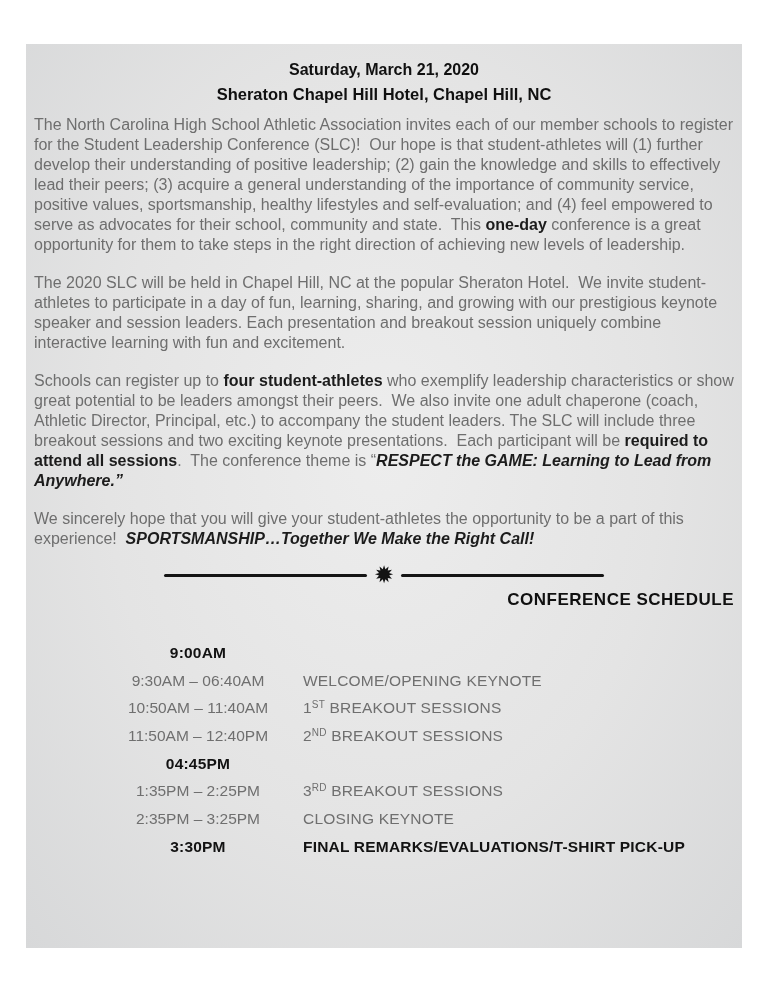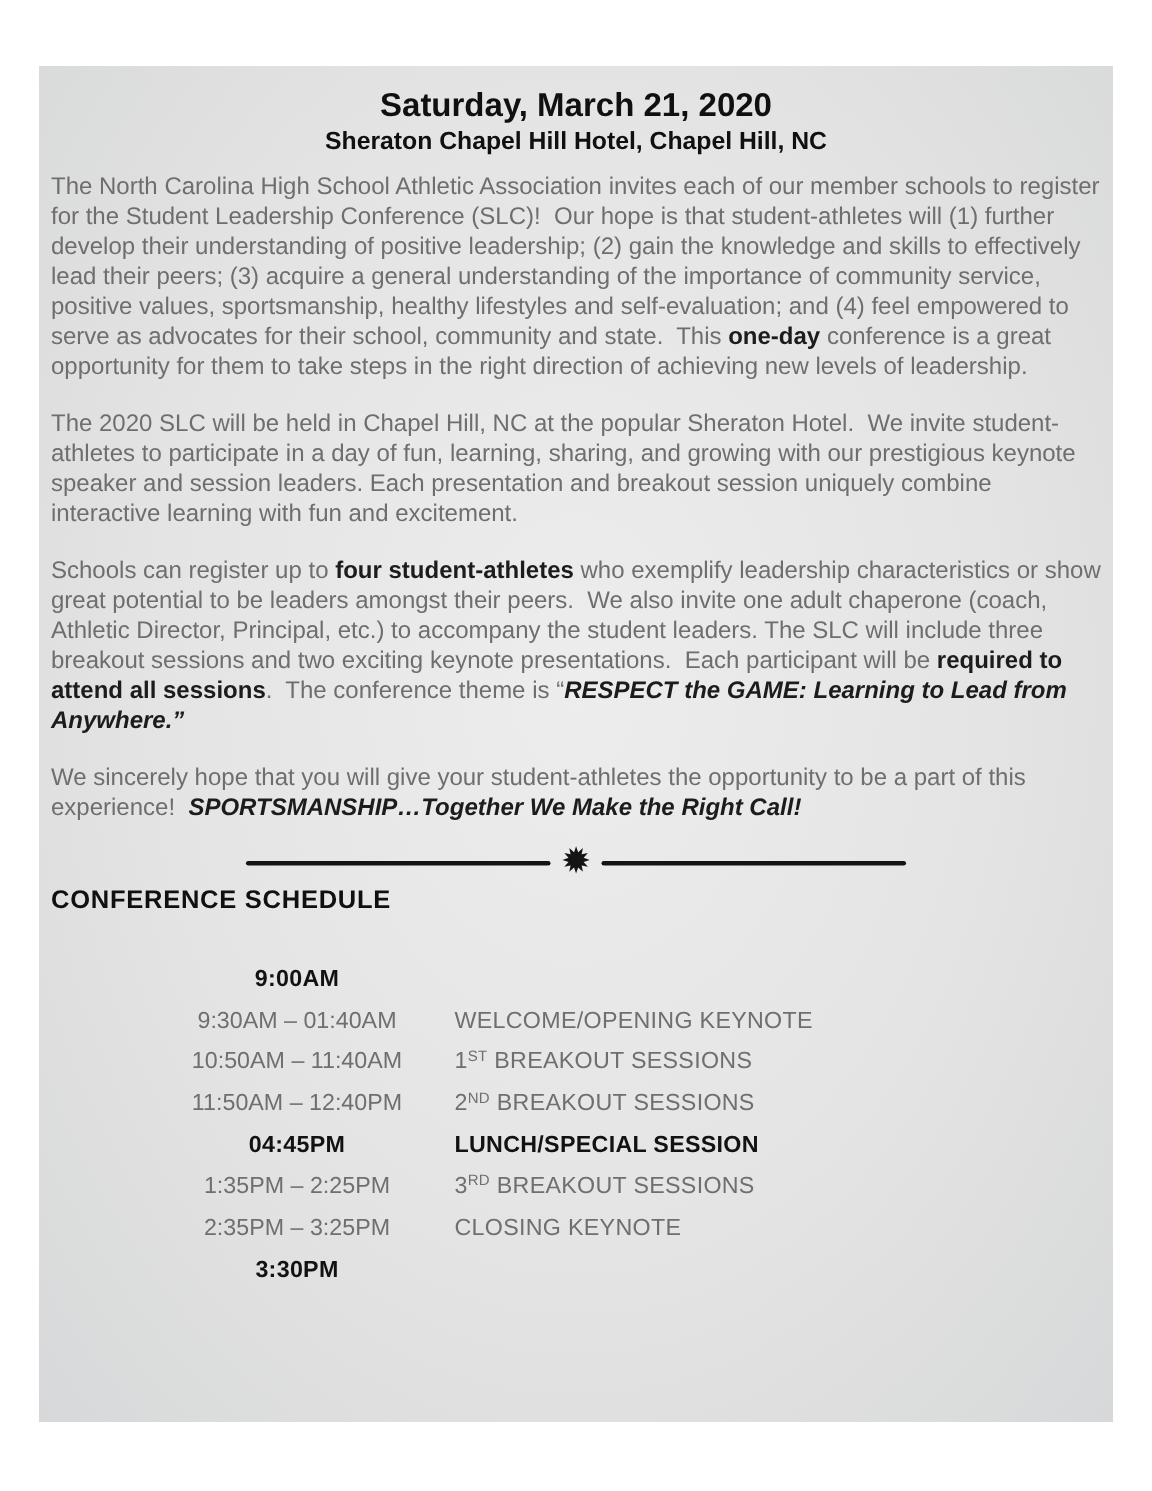--- a/index.html
+++ b/index.html
@@ -14,21 +14,21 @@
     left:26px;top:44px;
     width:716px;height:904px;
     background:radial-gradient(ellipse at 50% 45%, #ededed 0%, #e4e4e4 55%, #d7d8d9 100%);
     padding:10px 8px 0 8px;
     box-sizing:border-box;
     overflow:hidden;
   }
   .doc-title{
     margin:2px 0 0 0;
     text-align:center;
-    font-size:22px;line-height:28px;
+    font-size:16px;line-height:28px;
     font-weight:bold;color:#101010;
   }
   .doc-subtitle{
     margin:0;
     text-align:center;
     font-size:16.5px;line-height:21px;
     font-weight:bold;color:#101010;
   }
   .para{
     margin:18px 0 0 0;
@@ -49,21 +49,21 @@
   }
   .divider .line{
     flex:1;height:3px;background:#141414;border-radius:2px;
   }
   .divider .star{
     font-size:24px;line-height:24px;color:#141414;
     margin:0 7px;
   }
   .schedule-heading{
     margin:2px 0 0 0;
-    text-align:left;
+    text-align:right;
     font-size:17px;line-height:22px;
     font-weight:bold;color:#101010;
     letter-spacing:0.5px;
   }
   .schedule{
     margin-top:28px;
   }
   .srow{
     display:flex;
     height:27.7px;
@@ -115,48 +115,48 @@
 
   <h3 class="schedule-heading">CONFERENCE SCHEDULE</h3>
 
   <div class="schedule">
 
     <div class="srow bold">
       <span class="time">9:00AM</span>
     </div>
 
     <div class="srow">
-      <span class="time">9:30AM – 01:40AM</span>
+      <span class="time">9:30AM – 06:40AM</span>
       <span class="event">WELCOME/OPENING KEYNOTE</span>
     </div>
 
     <div class="srow">
       <span class="time">10:50AM – 11:40AM</span>
       <span class="event"><span>1</span><sup class="ord">ST</sup><span> BREAKOUT SESSIONS</span></span>
     </div>
 
     <div class="srow">
       <span class="time">11:50AM – 12:40PM</span>
       <span class="event"><span>2</span><sup class="ord">ND</sup><span> BREAKOUT SESSIONS</span></span>
     </div>
 
     <div class="srow bold">
       <span class="time">04:45PM</span>
-      <span class="event">LUNCH/SPECIAL SESSION</span>
     </div>
 
     <div class="srow">
       <span class="time">1:35PM – 2:25PM</span>
       <span class="event"><span>3</span><sup class="ord">RD</sup><span> BREAKOUT SESSIONS</span></span>
     </div>
 
     <div class="srow">
       <span class="time">2:35PM – 3:25PM</span>
       <span class="event">CLOSING KEYNOTE</span>
     </div>
 
     <div class="srow bold">
       <span class="time">3:30PM</span>
+      <span class="event">FINAL REMARKS/EVALUATIONS/T-SHIRT PICK-UP</span>
     </div>
 
   </div>
 
 </div>
 
 </body></html>

